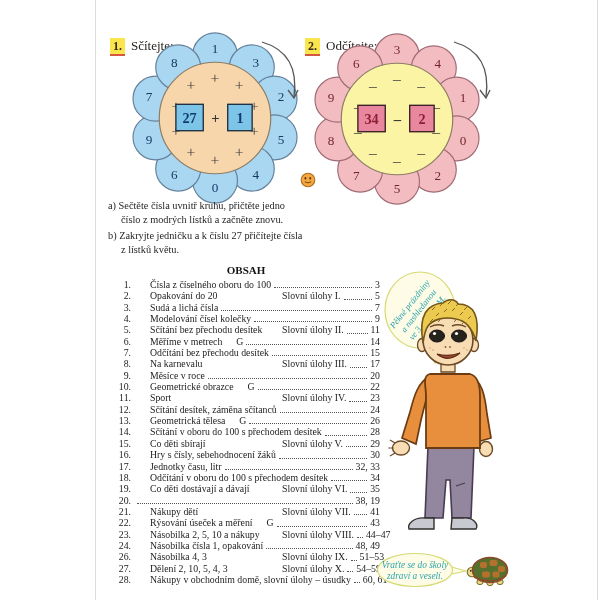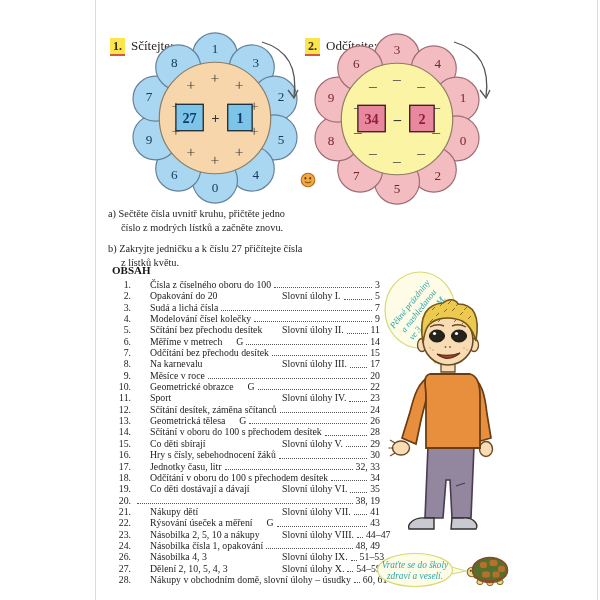--- a/index.html
+++ b/index.html
@@ -16,24 +16,24 @@
 
   svg.flower{position:absolute;width:176px;height:176px;}
   .petal-num{font-family:"Liberation Serif",serif;font-size:13.5px;text-anchor:middle;}
   .ring-sign{font-family:"Liberation Serif",serif;font-size:16px;fill:#3a3a3a;text-anchor:middle;}
   .box-digit{font-family:"Liberation Serif",serif;font-size:14.5px;font-weight:bold;text-anchor:middle;}
   .box-op{font-family:"Liberation Serif",serif;font-size:15px;font-weight:bold;fill:#333;text-anchor:middle;}
 
   .arrow-svg,.smiley-svg{position:absolute;}
 
   .instr{position:absolute;width:196px;font-size:10.3px;line-height:1.32;color:#1f1f1f;}
-  .instr p{margin:8px 0 3px 0;padding-left:13px;text-indent:-13px;}
+  .instr p{margin:0 0 3px 0;padding-left:13px;text-indent:-13px;}
 
   .toc{position:absolute;left:110px;top:264px;width:270px;}
-  .toc-heading{font-weight:bold;font-size:11px;color:#141414;margin:0 0 3px 2px;}
+  .toc-heading{font-weight:bold;font-size:11px;color:#141414;margin:0 0 3px 2px;text-align:center;}
   .toc-row{display:flex;align-items:flex-end;font-size:9.8px;line-height:11.35px;color:#1c1c1c;}
   .toc-num{flex:0 0 21px;text-align:right;padding-right:3px;white-space:nowrap;}
   .toc-title{white-space:nowrap;margin-left:16px;}
   .toc-title.wide{min-width:118px;}
   .toc-label{margin-left:14px;white-space:nowrap;}
   .toc-dots{flex:1;border-bottom:1px dotted #555;margin:0 3px 2px 3px;height:1px;min-width:6px;}
   .toc-page{white-space:nowrap;text-align:right;}
 
   .art{position:absolute;}
   .bubble-text{font-family:"Liberation Serif",serif;font-style:italic;fill:#2ba3ac;text-anchor:middle;}

